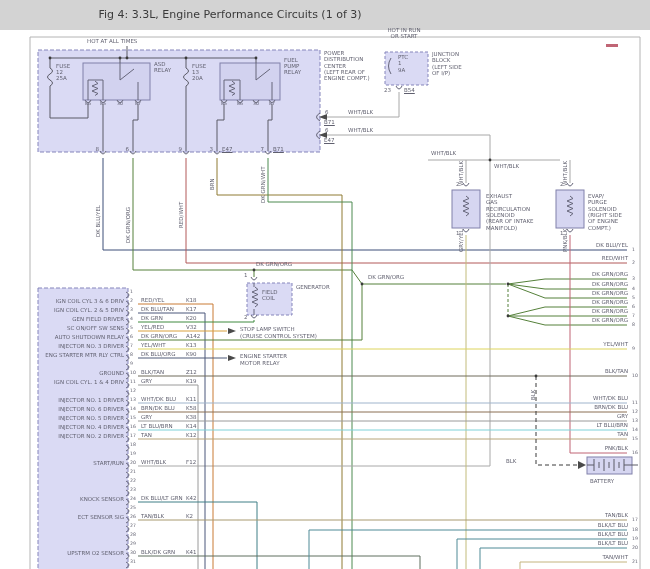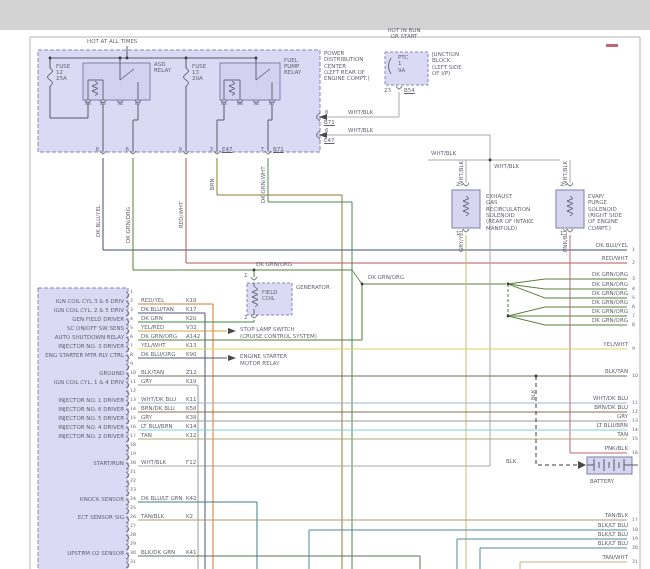--- a/index.html
+++ b/index.html
@@ -15,20 +15,21 @@
   .ra{text-align:right;}
   .c{text-align:center;}
   .u{text-decoration:underline;}
   .rot{transform:rotate(-90deg);transform-origin:0 0;}
 </style>
 </head>
 <body>
 
 <div class="stage">
   <div class="titlebar"></div>
+  <div class="titletext">Fig 4: 3.3L, Engine Performance Circuits (1 of 3)</div>
 
   <svg id="wires-svg" width="650" height="569" viewBox="0 0 650 569">
     <path d="M30,575 V37 H640 V575" fill="none" stroke="#b4b4b4" stroke-width="1"></path>
     <rect x="38" y="50" width="282" height="102" fill="#dadaf4" stroke="#8585bb" stroke-dasharray="4,2"></rect>
     <rect x="83" y="63" width="67" height="37" fill="#d2d2ef" stroke="#8080aa"></rect>
     <rect x="220" y="63" width="60" height="37" fill="#d2d2ef" stroke="#8080aa"></rect>
     <rect x="385" y="52" width="43" height="33" fill="#dadaf4" stroke="#8585bb" stroke-dasharray="3,2"></rect>
     <rect x="38" y="288" width="90" height="287" fill="#dadaf4" stroke="#8585bb" stroke-dasharray="4,2"></rect>
     <rect x="247" y="283" width="45" height="32" fill="#dadaf4" stroke="#8585bb" stroke-dasharray="3,2"></rect>
     <rect x="452" y="190" width="28" height="38" fill="#d6d6f1" stroke="#8080aa"></rect>

